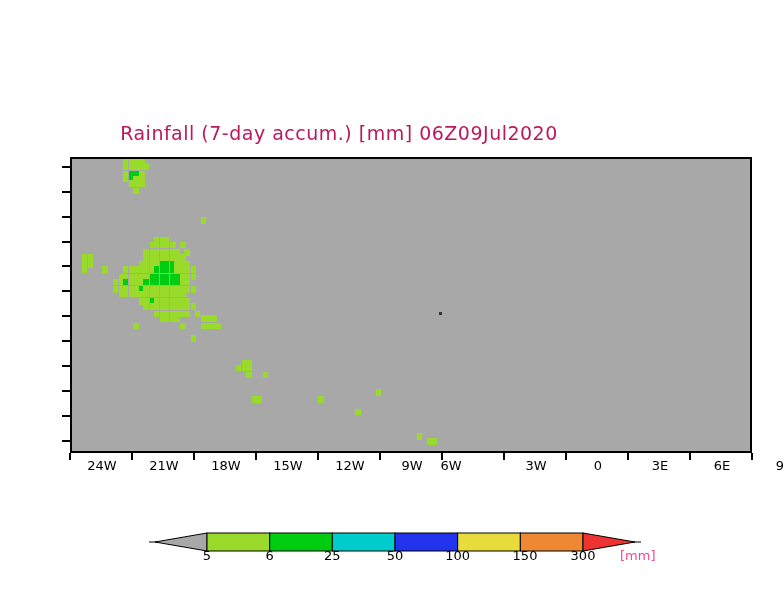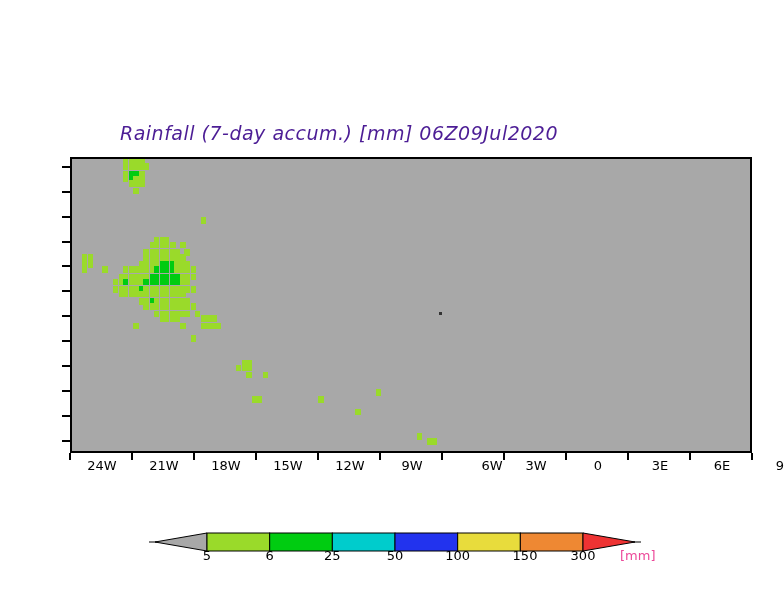--- a/index.html
+++ b/index.html
@@ -2,21 +2,21 @@
 <html><head>
 <meta charset="utf-8">
 <style>
   html,body{margin:0;padding:0;background:#ffffff;}
   body{width:784px;height:612px;position:relative;overflow:hidden;
        font-family:"DejaVu Sans",sans-serif;}
 
   
   #title{
     position:absolute;left:0;top:122px;width:678px;text-align:center;
-    font-size:19px;letter-spacing:0.5px;color:#4c1d95;white-space:pre;font-style:italic;
+    font-size:19px;letter-spacing:0.5px;color:#be185d;white-space:pre;
   }
 
   
   #plot-frame{
     position:absolute;left:70px;top:157px;width:682px;height:296px;
     border:2px solid #000;box-sizing:border-box;background:#a8a8a8;
     overflow:hidden;
   }
   #raster{position:absolute;left:0;top:0;width:100%;height:100%;display:block;}
   .ytick-mark{position:absolute;left:62px;width:8px;height:2px;background:#000;}
@@ -257,21 +257,21 @@
     <div class="xtick-label" style="left:132.0px">21W</div>
     <div class="xtick-mark" style="left:131.0px"></div>
     <div class="xtick-label" style="left:194.0px">18W</div>
     <div class="xtick-mark" style="left:193.0px"></div>
     <div class="xtick-label" style="left:256.0px">15W</div>
     <div class="xtick-mark" style="left:255.0px"></div>
     <div class="xtick-label" style="left:318.0px">12W</div>
     <div class="xtick-mark" style="left:317.0px"></div>
     <div class="xtick-label" style="left:380.0px">9W</div>
     <div class="xtick-mark" style="left:379.0px"></div>
-    <div class="xtick-label" style="left:460px">6W</div>
+    <div class="xtick-label" style="left:419px">6W</div>
     <div class="xtick-mark" style="left:441.0px"></div>
     <div class="xtick-label" style="left:504.0px">3W</div>
     <div class="xtick-mark" style="left:503.0px"></div>
     <div class="xtick-label" style="left:566.0px">0</div>
     <div class="xtick-mark" style="left:565.0px"></div>
     <div class="xtick-label" style="left:628.0px">3E</div>
     <div class="xtick-mark" style="left:627.0px"></div>
     <div class="xtick-label" style="left:690.0px">6E</div>
     <div class="xtick-mark" style="left:689.0px"></div>
     <div class="xtick-label" style="left:752.0px">9E</div>

